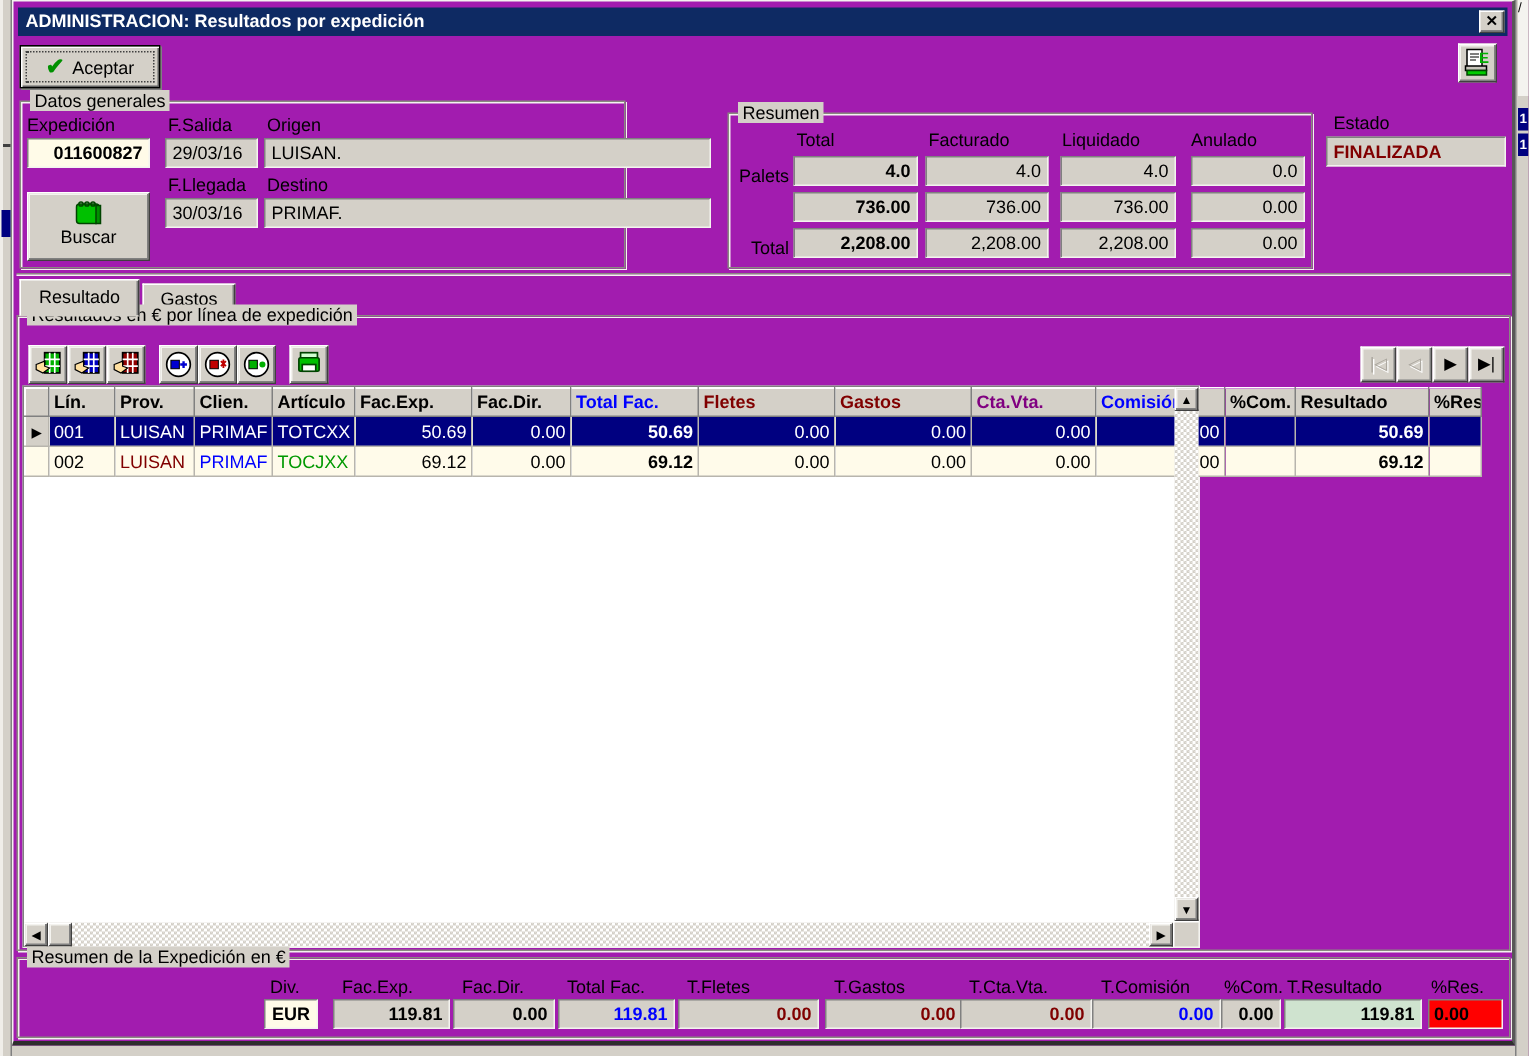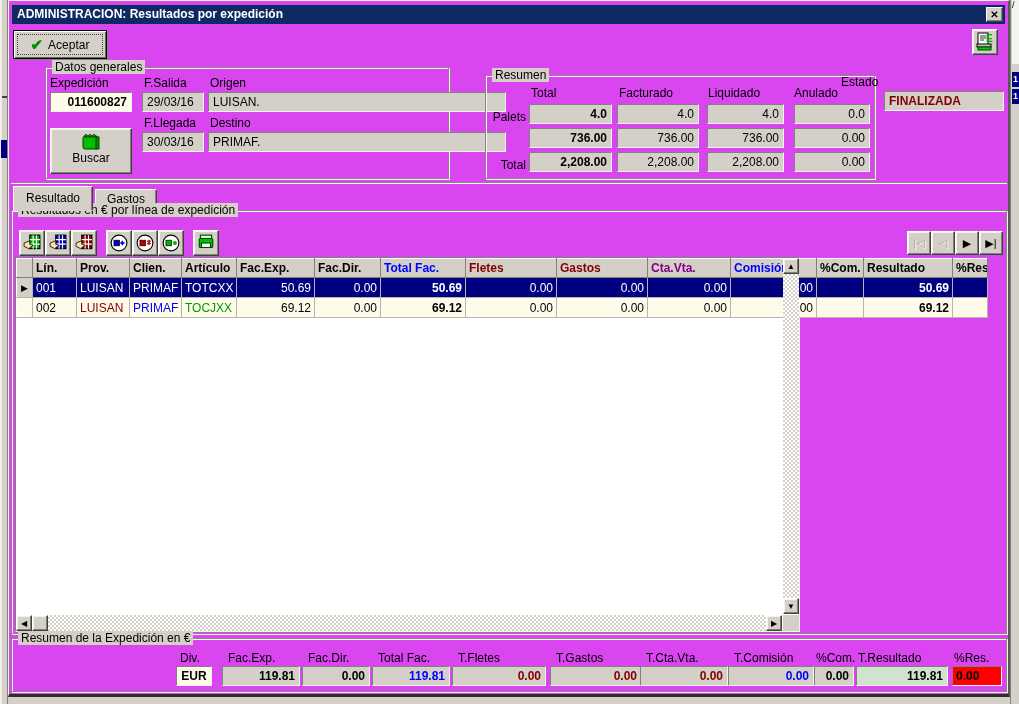--- a/index.html
+++ b/index.html
@@ -8,21 +8,21 @@
           font-family:"Liberation Sans",sans-serif;font-size:12px;color:#000;}
   
   .sliver-left{position:absolute;left:0;top:0;width:8px;height:704px;background:#d4d0c8;border-right:1px solid #808080;}
   .sliver-left .hl{position:absolute;left:0;top:0;width:2px;height:704px;background:#f0eee9;}
   .sliver-left .frag{position:absolute;left:1px;top:140px;width:6px;height:18px;background:#000080;}
   .sliver-left .ln{position:absolute;left:2px;top:96px;width:5px;height:2px;background:#404040;}
   .sliver-right{position:absolute;left:1010px;top:0;width:9px;height:704px;background:#d4d0c8;border-left:1px solid #808080;}
   .sliver-right .top{position:absolute;left:1px;top:0;width:8px;height:64px;background:#f4f3ef;color:#000;font-size:9px;}
   .sliver-right .nrow{position:absolute;left:1px;width:8px;height:15px;background:#000080;color:#fff;font-size:9px;font-weight:bold;line-height:15px;padding-left:1px;}
   
-  .window{position:absolute;left:8px;top:0;width:1002px;height:697px;background:#d946ef;
+  .window{position:absolute;left:8px;top:0;width:1002px;height:697px;background:#a21caf;
           border-left:1px solid #f4f3ef;border-top:1px solid #f4f3ef;
           border-right:2px solid #585858;border-bottom:3px solid #2e2e2e;}
   .titlebar{position:absolute;left:3px;top:4px;right:3px;height:19px;background:#0e2a63;color:#fff;
             font-weight:bold;line-height:19px;padding-left:5px;}
   .close-btn{position:absolute;right:2px;top:2px;width:17px;height:15px;background:#d4d0c8;
              border:1px solid;border-color:#fff #404040 #404040 #fff;box-shadow:inset -1px -1px 0 #808080;
              color:#000;font-size:10px;font-weight:bold;text-align:center;line-height:13px;cursor:default;}
   
   .btn3d{background:#d4d0c8;border:1px solid;border-color:#fff #404040 #404040 #fff;
          box-shadow:inset -1px -1px 0 #808080, inset 1px 1px 0 #f4f3ef;}
@@ -114,21 +114,21 @@
     <div class="printbtn btn3d icobtn">
       <svg width="20" height="20" viewBox="0 0 20 20">
         <rect x="3" y="1" width="10" height="12" fill="#fff" stroke="#000"></rect>
         <path d="M5 4h6M5 6h6M5 8h4" stroke="#000" stroke-width="0.8" fill="none"></path>
         <text x="11" y="10" font-size="10" font-weight="bold" fill="#00b000" font-family="Liberation Sans,sans-serif">E</text>
         <rect x="2" y="12" width="14" height="3" fill="#c8c4bc" stroke="#000"></rect>
         <rect x="3" y="15" width="13" height="3" fill="#00cc00" stroke="#004400"></rect>
       </svg>
     </div>
 
-    <div class="gb" style="left:4px;top:66px;width:404px;height:112px;margin-left:32px;">
+    <div class="gb" style="left:4px;top:66px;width:404px;height:112px;">
       <div class="legend">Datos generales</div>
       <div class="lbl" style="left:4px;top:8px;">Expedición</div>
       <div class="fld cream" style="left:4px;top:24px;width:82px;">011600827</div>
       <div class="lbl" style="left:98px;top:8px;">F.Salida</div>
       <div class="fld plain" style="left:96px;top:24px;width:62px;">29/03/16</div>
       <div class="lbl" style="left:164px;top:8px;">Origen</div>
       <div class="fld plain" style="left:162px;top:24px;width:298px;">LUISAN.</div>
       <div class="lbl" style="left:98px;top:48px;">F.Llegada</div>
       <div class="fld plain" style="left:96px;top:64px;width:62px;">30/03/16</div>
       <div class="lbl" style="left:164px;top:48px;">Destino</div>
@@ -164,21 +164,21 @@
       <div class="fld" style="left:221px;top:52px;width:77px;font-weight:normal;">736.00</div>
       <div class="fld" style="left:308px;top:52px;width:76px;font-weight:normal;">0.00</div>
 
       <div class="lbl" style="left:4px;top:82px;width:36px;text-align:right;">Total</div>
       <div class="fld" style="left:43px;top:76px;width:83px;">2,208.00</div>
       <div class="fld" style="left:131px;top:76px;width:82px;font-weight:normal;">2,208.00</div>
       <div class="fld" style="left:221px;top:76px;width:77px;font-weight:normal;">2,208.00</div>
       <div class="fld" style="left:308px;top:76px;width:76px;font-weight:normal;">0.00</div>
     </div>
 
-    <div class="lbl" style="left:832px;top:74px;">Estado</div>
+    <div class="lbl" style="left:880px;top:74px;">Estado</div>
     <div class="fld" style="left: 875px; top: 90px; width: 120px; text-align: left; padding-left: 4px; color: rgb(128, 0, 0);">FINALIZADA</div>
 
     <div class="etch" style="left:2px;top:181px;width:996px;"></div>
 
     <div class="tab active"><span>Resultado</span></div>
     <div class="tab inactive"><span>Gastos</span></div>
 
     <div class="gb" style="left:2px;top:209px;width:996px;height:424px;">
       <div class="legend">Resultados en € por línea de expedición</div>
 

